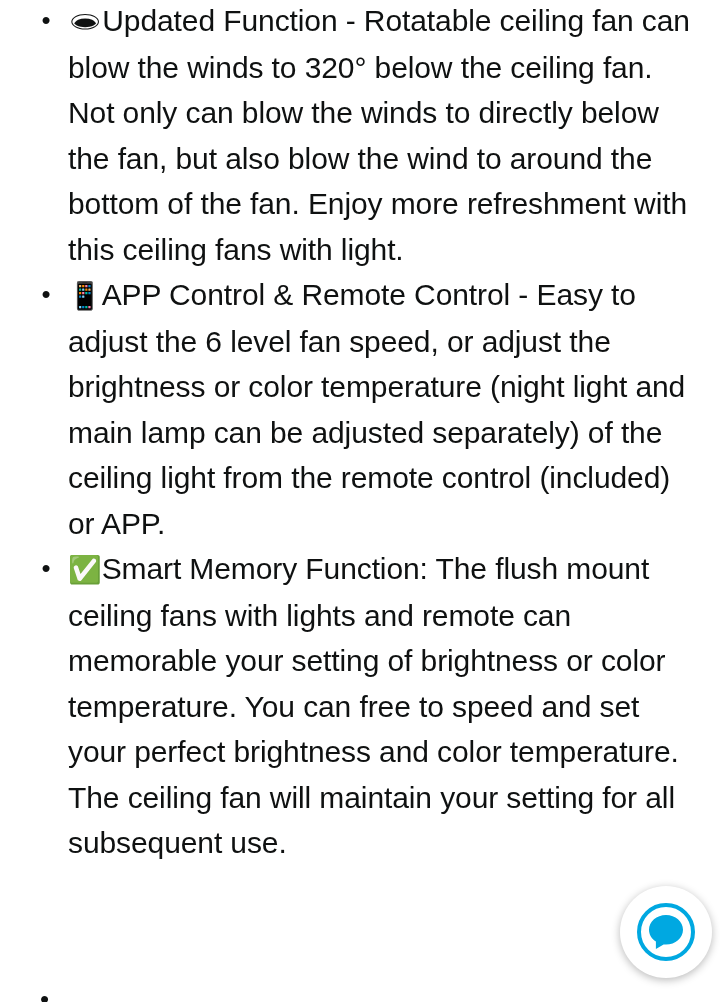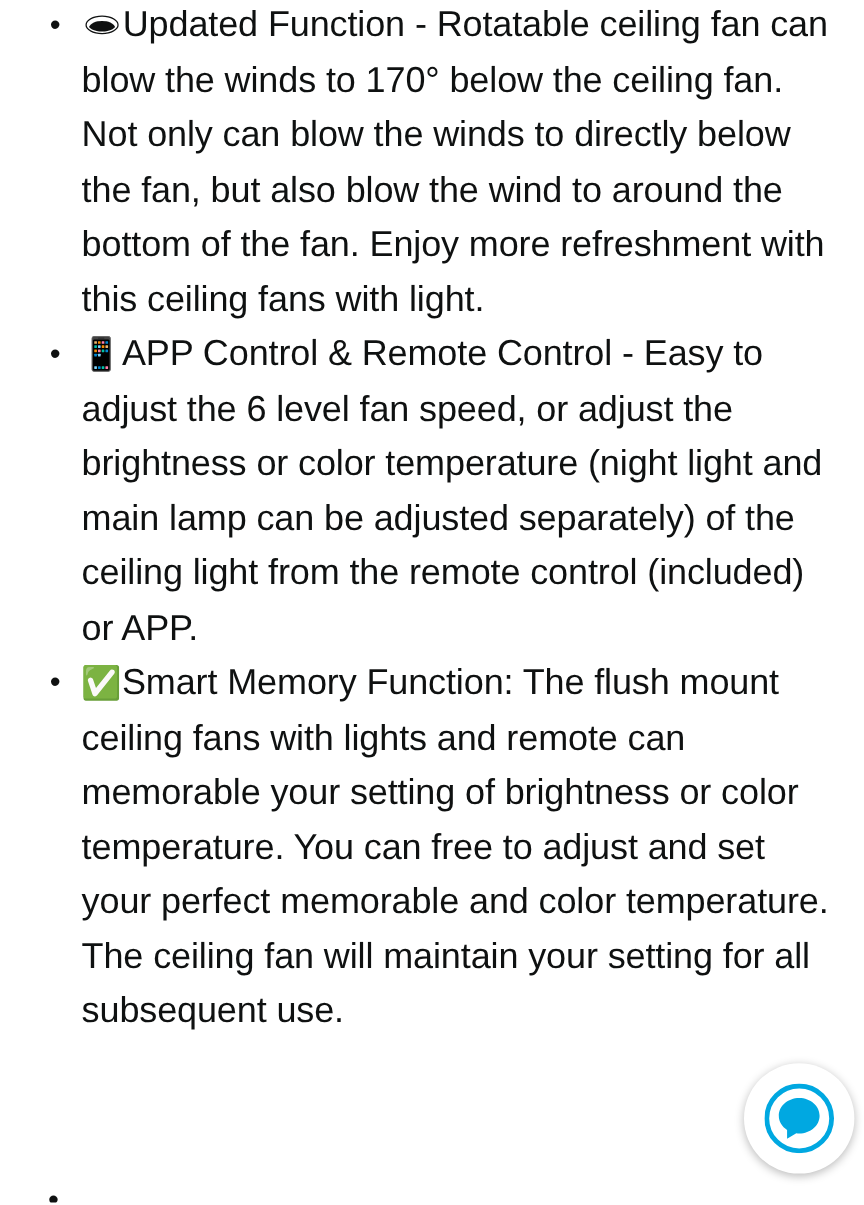--- a/index.html
+++ b/index.html
@@ -90,31 +90,31 @@
 </style>
 </head>
 <body>
 
 <div class="page">
 
   <ul class="feature-list">
 
     <li class="feature-item clip-top">
       <span class="bullet">•</span>
-      <span class="emoji">🕳</span><span class="item-text">Updated Function - Rotatable ceiling fan can blow the winds to 170° below the ceiling fan. Not only can blow the winds to directly below the fan, but also blow the wind to around the bottom of the fan. Enjoy more refreshment with this ceiling fans with light.</span>
+      <span class="emoji">🕳</span><span class="item-text">Updated Function - Rotatable ceiling fan can blow the winds to 320° below the ceiling fan. Not only can blow the winds to directly below the fan, but also blow the wind to around the bottom of the fan. Enjoy more refreshment with this ceiling fans with light.</span>
     </li>
 
     <li class="feature-item">
       <span class="bullet">•</span>
       <span class="emoji">📱</span><span class="item-text">APP Control &amp; Remote Control - Easy to adjust the 6 level fan speed, or adjust the brightness or color temperature (night light and main lamp can be adjusted separately) of the ceiling light from the remote control (included) or APP.</span>
     </li>
 
     <li class="feature-item">
       <span class="bullet">•</span>
-      <span class="emoji">✅</span><span class="item-text">Smart Memory Function: The flush mount ceiling fans with lights and remote can memorable your setting of brightness or color temperature. You can free to adjust and set your perfect memorable and color temperature. The ceiling fan will maintain your setting for all subsequent use.</span>
+      <span class="emoji">✅</span><span class="item-text">Smart Memory Function: The flush mount ceiling fans with lights and remote can memorable your setting of brightness or color temperature. You can free to speed and set your perfect brightness and color temperature. The ceiling fan will maintain your setting for all subsequent use.</span>
     </li>
 
   </ul>
 
   <div class="partial-bullet">•</div>
 
   <div class="chat-fab">
     <svg width="58" height="58" viewBox="0 0 58 58">
       <circle cx="29" cy="29" r="27" fill="none" stroke="#00A8E1" stroke-width="4"></circle>
       <path d="M29 12 C19.6 12 12 18.6 12 26.8 C12 31.6 14.7 35.9 18.9 38.6 L18.9 46 L26.6 41.4 C27.4 41.5 28.2 41.6 29 41.6 C38.4 41.6 46 35 46 26.8 C46 18.6 38.4 12 29 12 Z" fill="#00A8E1"></path>

